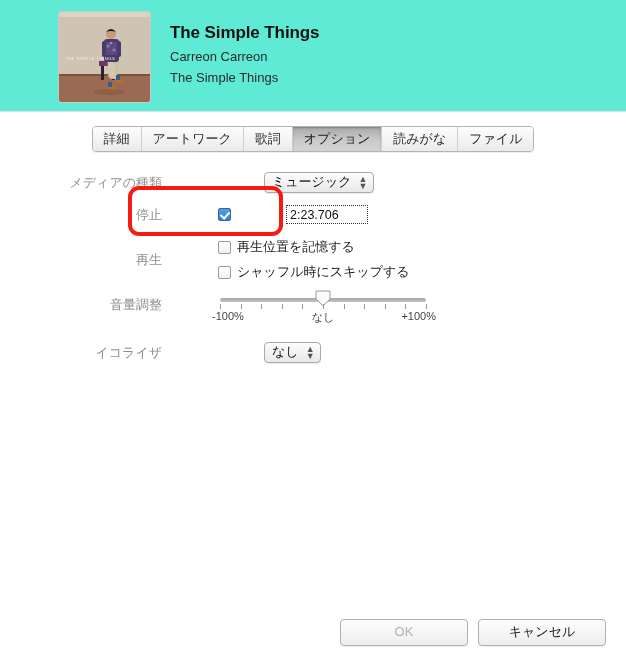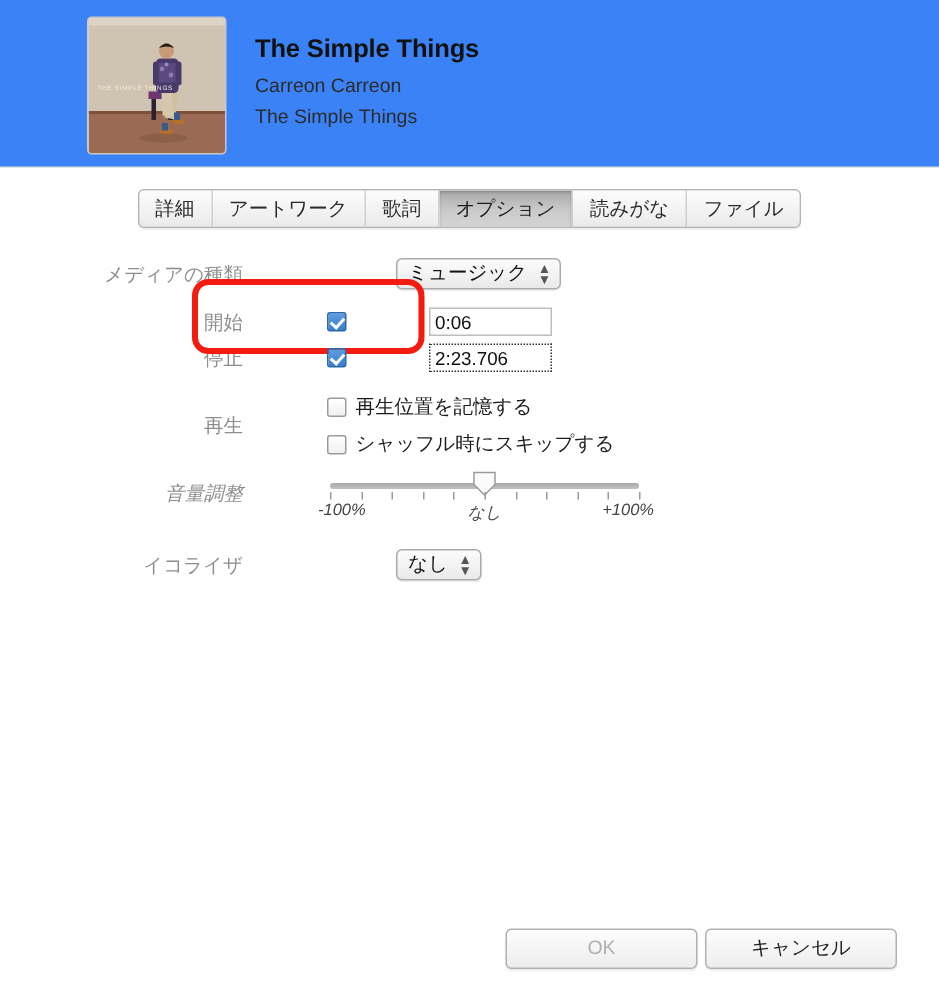--- a/index.html
+++ b/index.html
@@ -14,21 +14,21 @@
     font-size: 12px;
     color: #1a1a1a;
     overflow: hidden;
     position: relative;
     -webkit-font-smoothing: antialiased;
   }
 
   
   .header {
     height: 112px;
-    background: #3b82f6;
+    background: #5eead4;
     border-bottom: 1px solid #e2e2e2;
     display: flex;
     align-items: flex-start;
     box-sizing: border-box;
     padding: 11px 0 0 58px;
   }
   .artwork {
     width: 93px;
     height: 92px;
     border: 1px solid #c8c8c8;
@@ -258,24 +258,24 @@
     margin-top: 0px;
   }
   .slabels span { position: absolute; white-space: nowrap; }
   .slabels .lmin { left: -8px; }
   .slabels .lmid { left: 50%; transform: translateX(-50%); }
   .slabels .lmax { right: -10px; }
 
   
   .footer {
     position: absolute;
-    right: 28px;
+    right: 20px;
     bottom: 18px;
     display: flex;
-    gap: 5px;
+    gap: 10px;
   }
   .btn {
     min-width: 102px;
     text-align: center;
     font-size: 13px;
     padding: 4px 12px 5px 12px;
     border: 1px solid #b0b0b0;
     border-radius: 4px;
     background: linear-gradient(to bottom, #fdfdfd 0%, #ededed 100%);
     color: #222;
@@ -353,25 +353,20 @@
     <div class="lbl">メディアの種類</div>
     <div class="popup">
       <span class="val">ミュージック</span>
       <span class="arrows">
         <span class="up">▲</span>
           <span class="dn">▼</span>
       </span>
     </div>
   </div>
 
-  <div class="row" style="margin-bottom:5px;">
-    <div class="lbl">開始</div>
-    <span class="cb checked"></span>
-    <input class="tfield" type="text" value="0:06" style="">
-  </div>
 
   <div class="row" style="margin-bottom:14px;">
     <div class="lbl">停止</div>
     <span class="cb checked"></span>
     <input class="tfield focused" type="text" value="2:23.706" style="">
   </div>
 
   <div class="row" style="margin-bottom:0;">
     <div class="lbl">再生</div>
     <div>
@@ -379,21 +374,21 @@
         <span class="cb"></span>
         <span class="ctext">再生位置を記憶する</span>
       </div>
       <div class="checkrow" style="margin-bottom:0;text-align:center;">
         <span class="cb"></span>
         <span class="ctext">シャッフル時にスキップする</span>
       </div>
     </div>
   </div>
 
-  <div class="row" style="margin-top:13px; margin-bottom:12px; align-items:flex-start;font-style:italic;">
+  <div class="row" style="margin-top:13px; margin-bottom:12px; align-items:flex-start;">
     <div class="lbl" style="padding-top:2px;">音量調整</div>
     <div class="slider-wrap">
       <div class="track"></div>
       <div class="thumb">
         <svg width="16" height="17" viewBox="0 0 16 17">
           <path d="M1 1 h14 v8 l-7 7 l-7 -7 z" fill="#fbfbfb" stroke="#9b9b9b" stroke-width="1"></path>
         </svg>
       </div>
       <div class="ticks">
         <i style="left:0%"></i>

